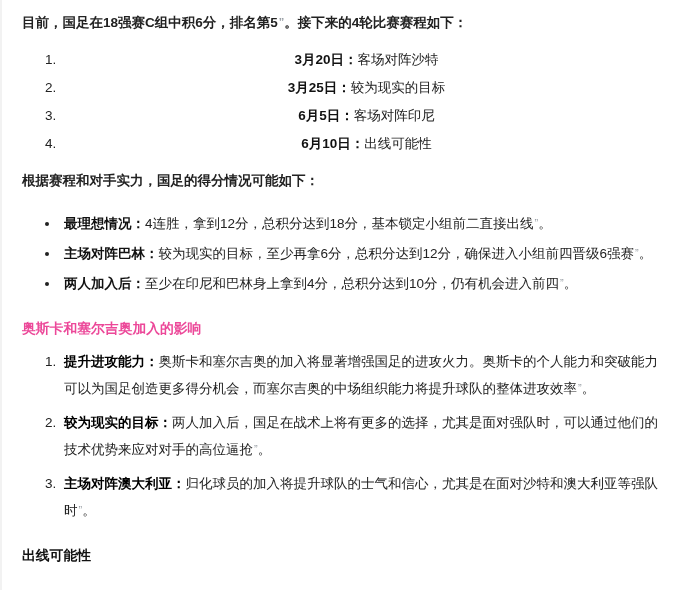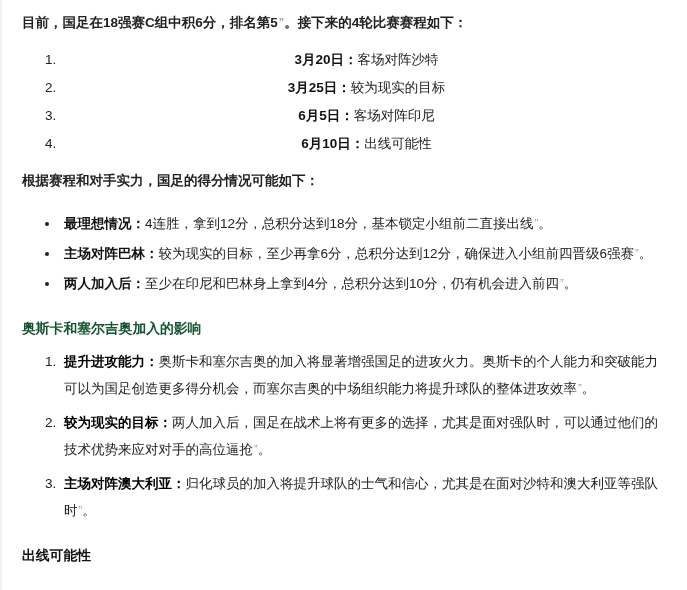--- a/index.html
+++ b/index.html
@@ -66,21 +66,21 @@
     padding-left: 4px;
     margin-bottom: 2px;
   }
   ul.goals > li .bold {
     font-weight: bold;
     color: #111111;
   }
   .sec-title {
     font-size: 13.8px;
     font-weight: bold;
-    color: #14532d;
+    color: #ec4899;
     margin: 18px 0 10px 0;
   }
   ol.effects {
     margin: 6px 0 10px 0;
     padding-left: 38px;
     list-style: decimal;
   }
   ol.effects > li {
     font-size: 13.5px;
     line-height: 27px;

